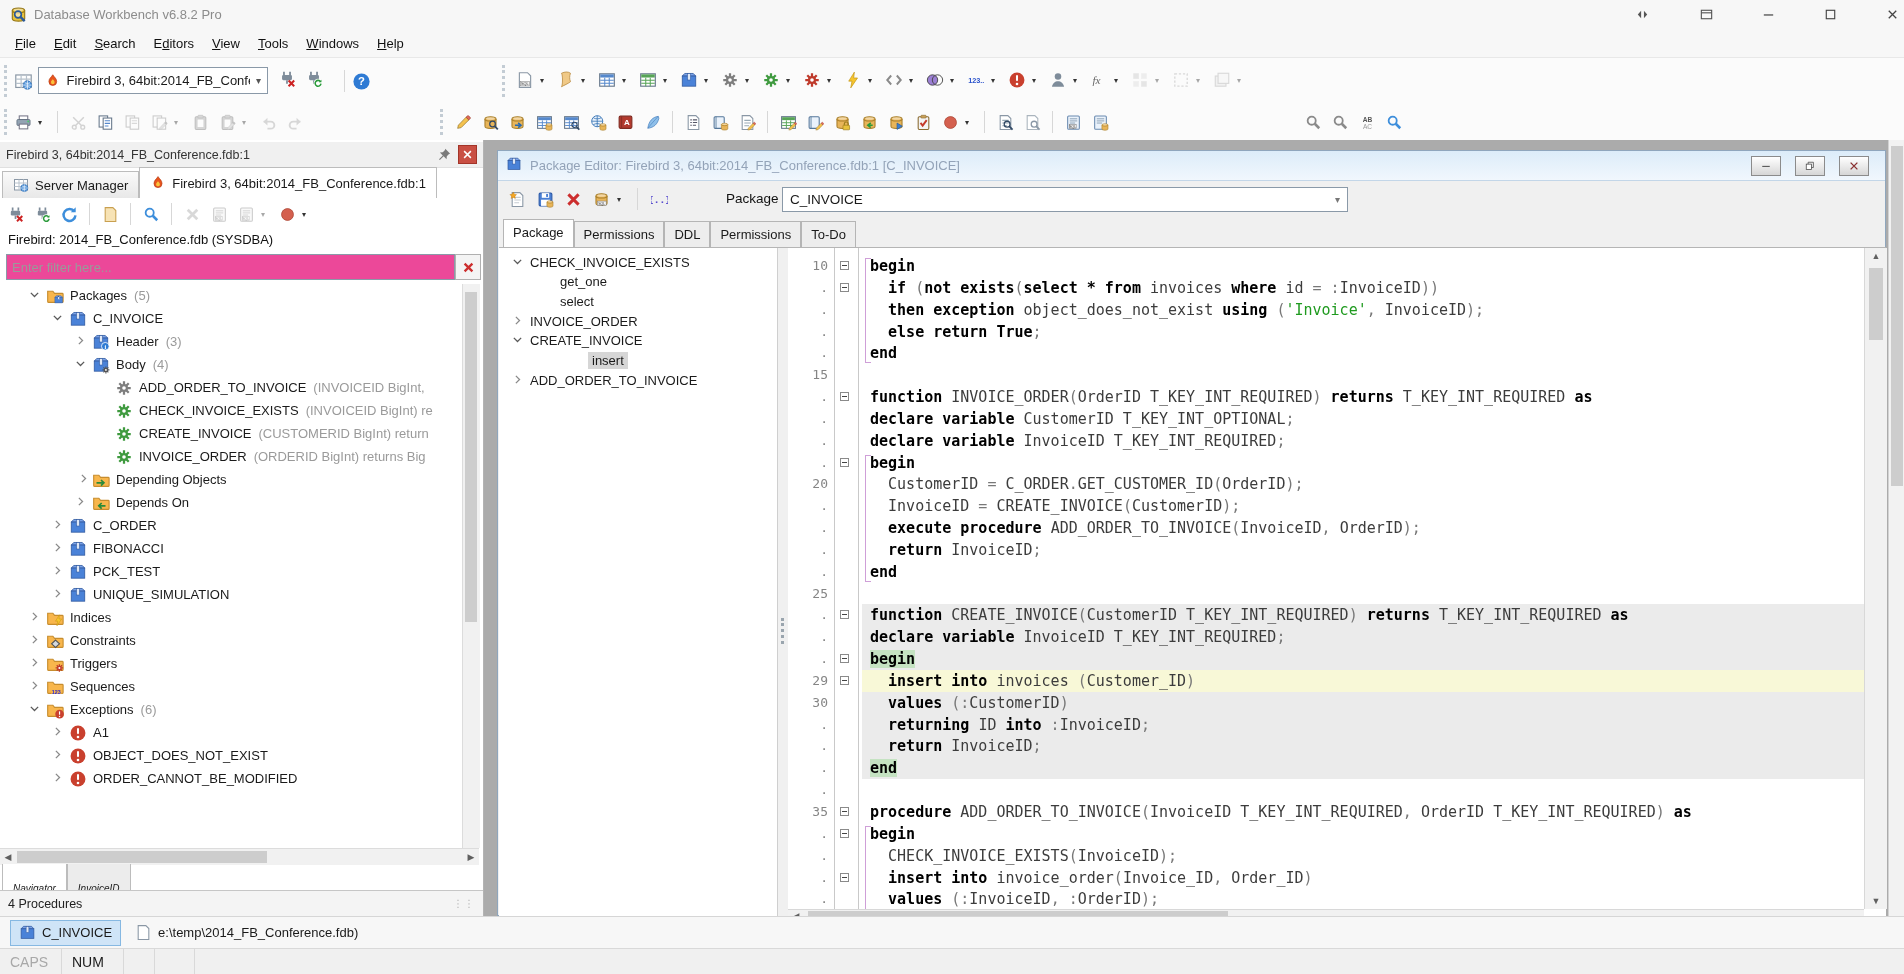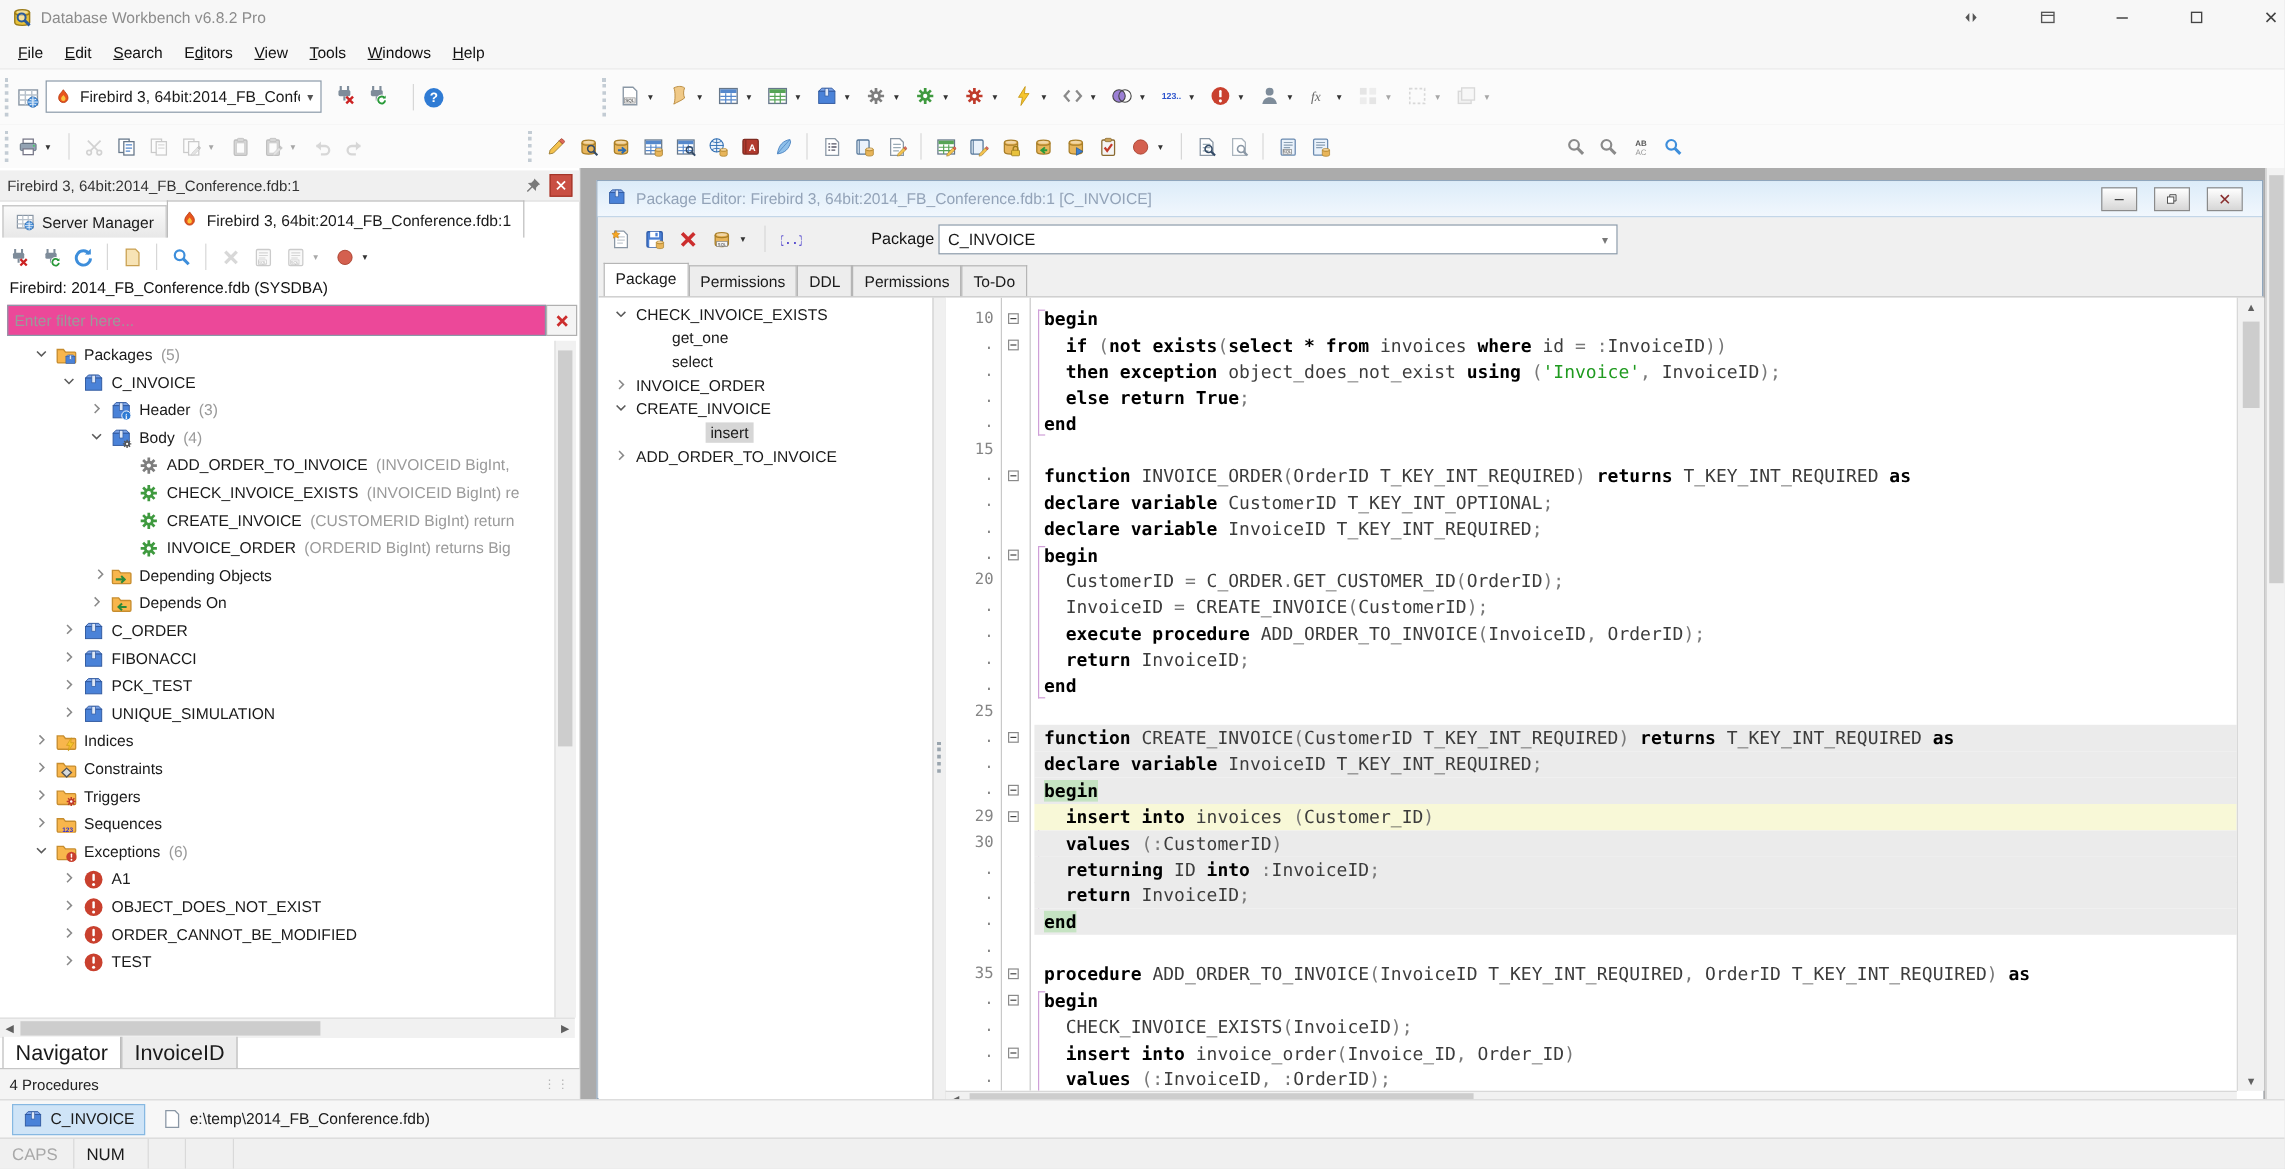--- a/index.html
+++ b/index.html
@@ -54,21 +54,21 @@
   .trow .ticn{width:18px;height:18px;flex:none;margin:0 2px;}
   .trow .ticn svg{width:18px;height:18px;}
   .trow .lbl{margin-left:4px;}
   .trow .sfx{margin-left:7px;color:#9a9a9a;}
   .vscroll{background:#f1f1f1;border-left:1px solid #dcdcdc;}
   .vthumb{position:absolute;left:2px;width:12px;background:#cdcdcd;border-radius:0px;}
   .hscroll{background:#f1f1f1;border-top:1px solid #dcdcdc;}
   .hthumb{position:absolute;top:2px;height:12px;background:#cdcdcd;}
   .sarr{position:absolute;width:16px;height:16px;display:flex;align-items:center;justify-content:center;color:#606060;font-size:9px;}
   #dock-bottabs{position:absolute;left:2px;top:724px;height:26px;display:flex;align-items:flex-start;}
-  .btab{padding:3px 10px 4px;border:1px solid #bcbcbc;border-top:none;background:#ececec;font-size:18px;}
+  .btab{padding:19px 10px 4px;border:1px solid #bcbcbc;border-top:none;background:#ececec;font-size:10px;font-style:italic;}
   .btab.active{background:#fff;}
   #dock-status{position:absolute;left:0;top:750px;width:483px;height:26px;border-top:1px solid #c6c6c6;background:#f4f4f4;display:flex;align-items:center;padding:0 8px;box-sizing:border-box;font-size:12.5px;color:#222;}
   #dock-status .gripdots{margin-left:auto;color:#b5b5b5;font-size:10px;letter-spacing:1px;}
   
   #mdi{left:483px;top:140px;width:1405px;height:776px;background:#ababab;}
   #mdi-scroll{left:1888px;top:140px;width:16px;height:776px;background:#f2f2f2;border-left:1px solid #d2d2d2;}
   
   #editor{left:497px;top:150px;width:1389px;height:766px;background:#f0f0f0;border:1px solid #8fa6bd;box-sizing:border-box;}
   #ed-caption{position:absolute;left:0;top:0;width:100%;height:30px;background:linear-gradient(#dcecf9,#f1f7fd);border-bottom:1px solid #c3d6e8;display:flex;align-items:center;padding:0 8px;box-sizing:border-box;gap:8px;}
   #ed-caption svg{width:16px;height:16px;}
@@ -1036,31 +1036,20 @@
           <span class="chv"><svg viewBox="0 0 16 16" width="100%" height="100%">
               <path d="M6 3.5 10.5 8 6 12.5" stroke="#8a8a8a" stroke-width="1.6" fill="none"></path>
             </svg></span>
           <span class="ticn"><svg viewBox="0 0 16 16" width="100%" height="100%">
               <circle cx="8" cy="8" r="6.6" fill="#c9402e"></circle>
               <rect x="7.1" y="3.6" width="1.8" height="5.4" rx=".9" fill="#fff"></rect>
               <circle cx="8" cy="11.6" r="1.15" fill="#fff"></circle>
             </svg></span>
           <span class="lbl">ORDER_CANNOT_BE_MODIFIED</span>
         </div>
-        <div class="trow" style="padding-left: 51px;">
-          <span class="chv"><svg viewBox="0 0 16 16" width="100%" height="100%">
-              <path d="M6 3.5 10.5 8 6 12.5" stroke="#8a8a8a" stroke-width="1.6" fill="none"></path>
-            </svg></span>
-          <span class="ticn"><svg viewBox="0 0 16 16" width="100%" height="100%">
-              <circle cx="8" cy="8" r="6.6" fill="#c9402e"></circle>
-              <rect x="7.1" y="3.6" width="1.8" height="5.4" rx=".9" fill="#fff"></rect>
-              <circle cx="8" cy="11.6" r="1.15" fill="#fff"></circle>
-            </svg></span>
-          <span class="lbl">TEST</span>
-        </div>
       </div>
     <div class="vscroll abs" style="left:462px;top:144px;width:17px;height:564px">
       <div class="vthumb" style="top:8px;height:330px"></div>
     </div>
     <div class="hscroll abs" style="left:0;top:708px;width:479px;height:16px">
       <span class="sarr" style="left:0">◀</span>
       <div class="hthumb" style="left:17px;width:250px"></div>
       <span class="sarr" style="right:0">▶</span>
     </div>
     <div id="dock-bottabs">

